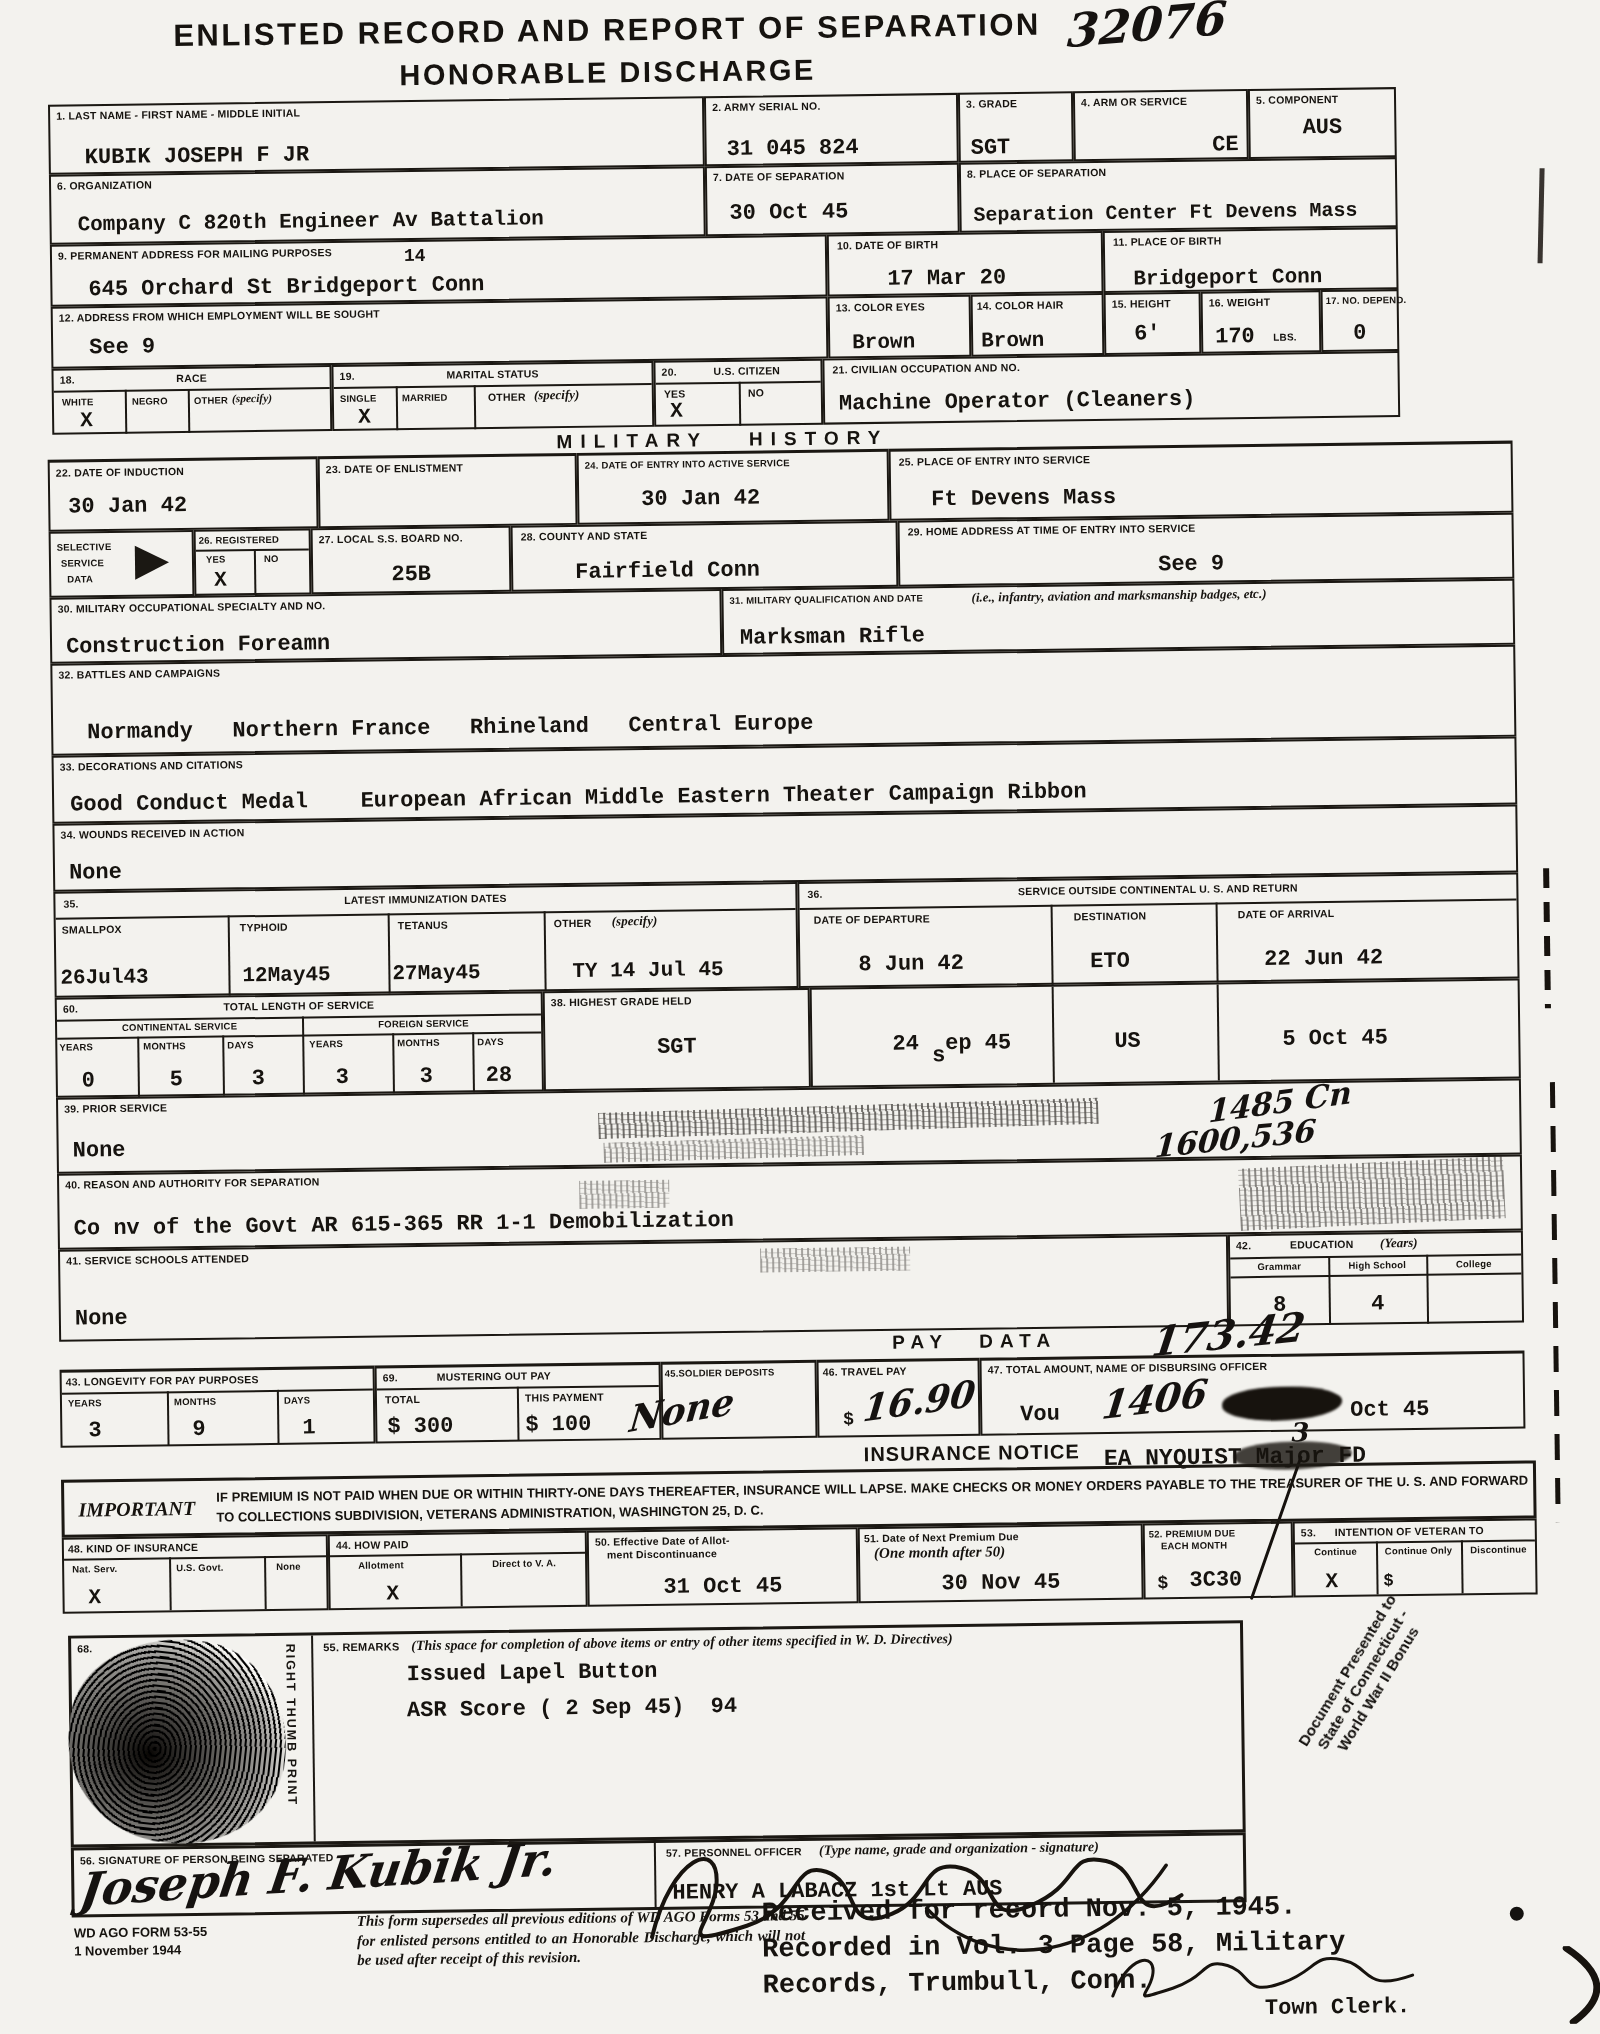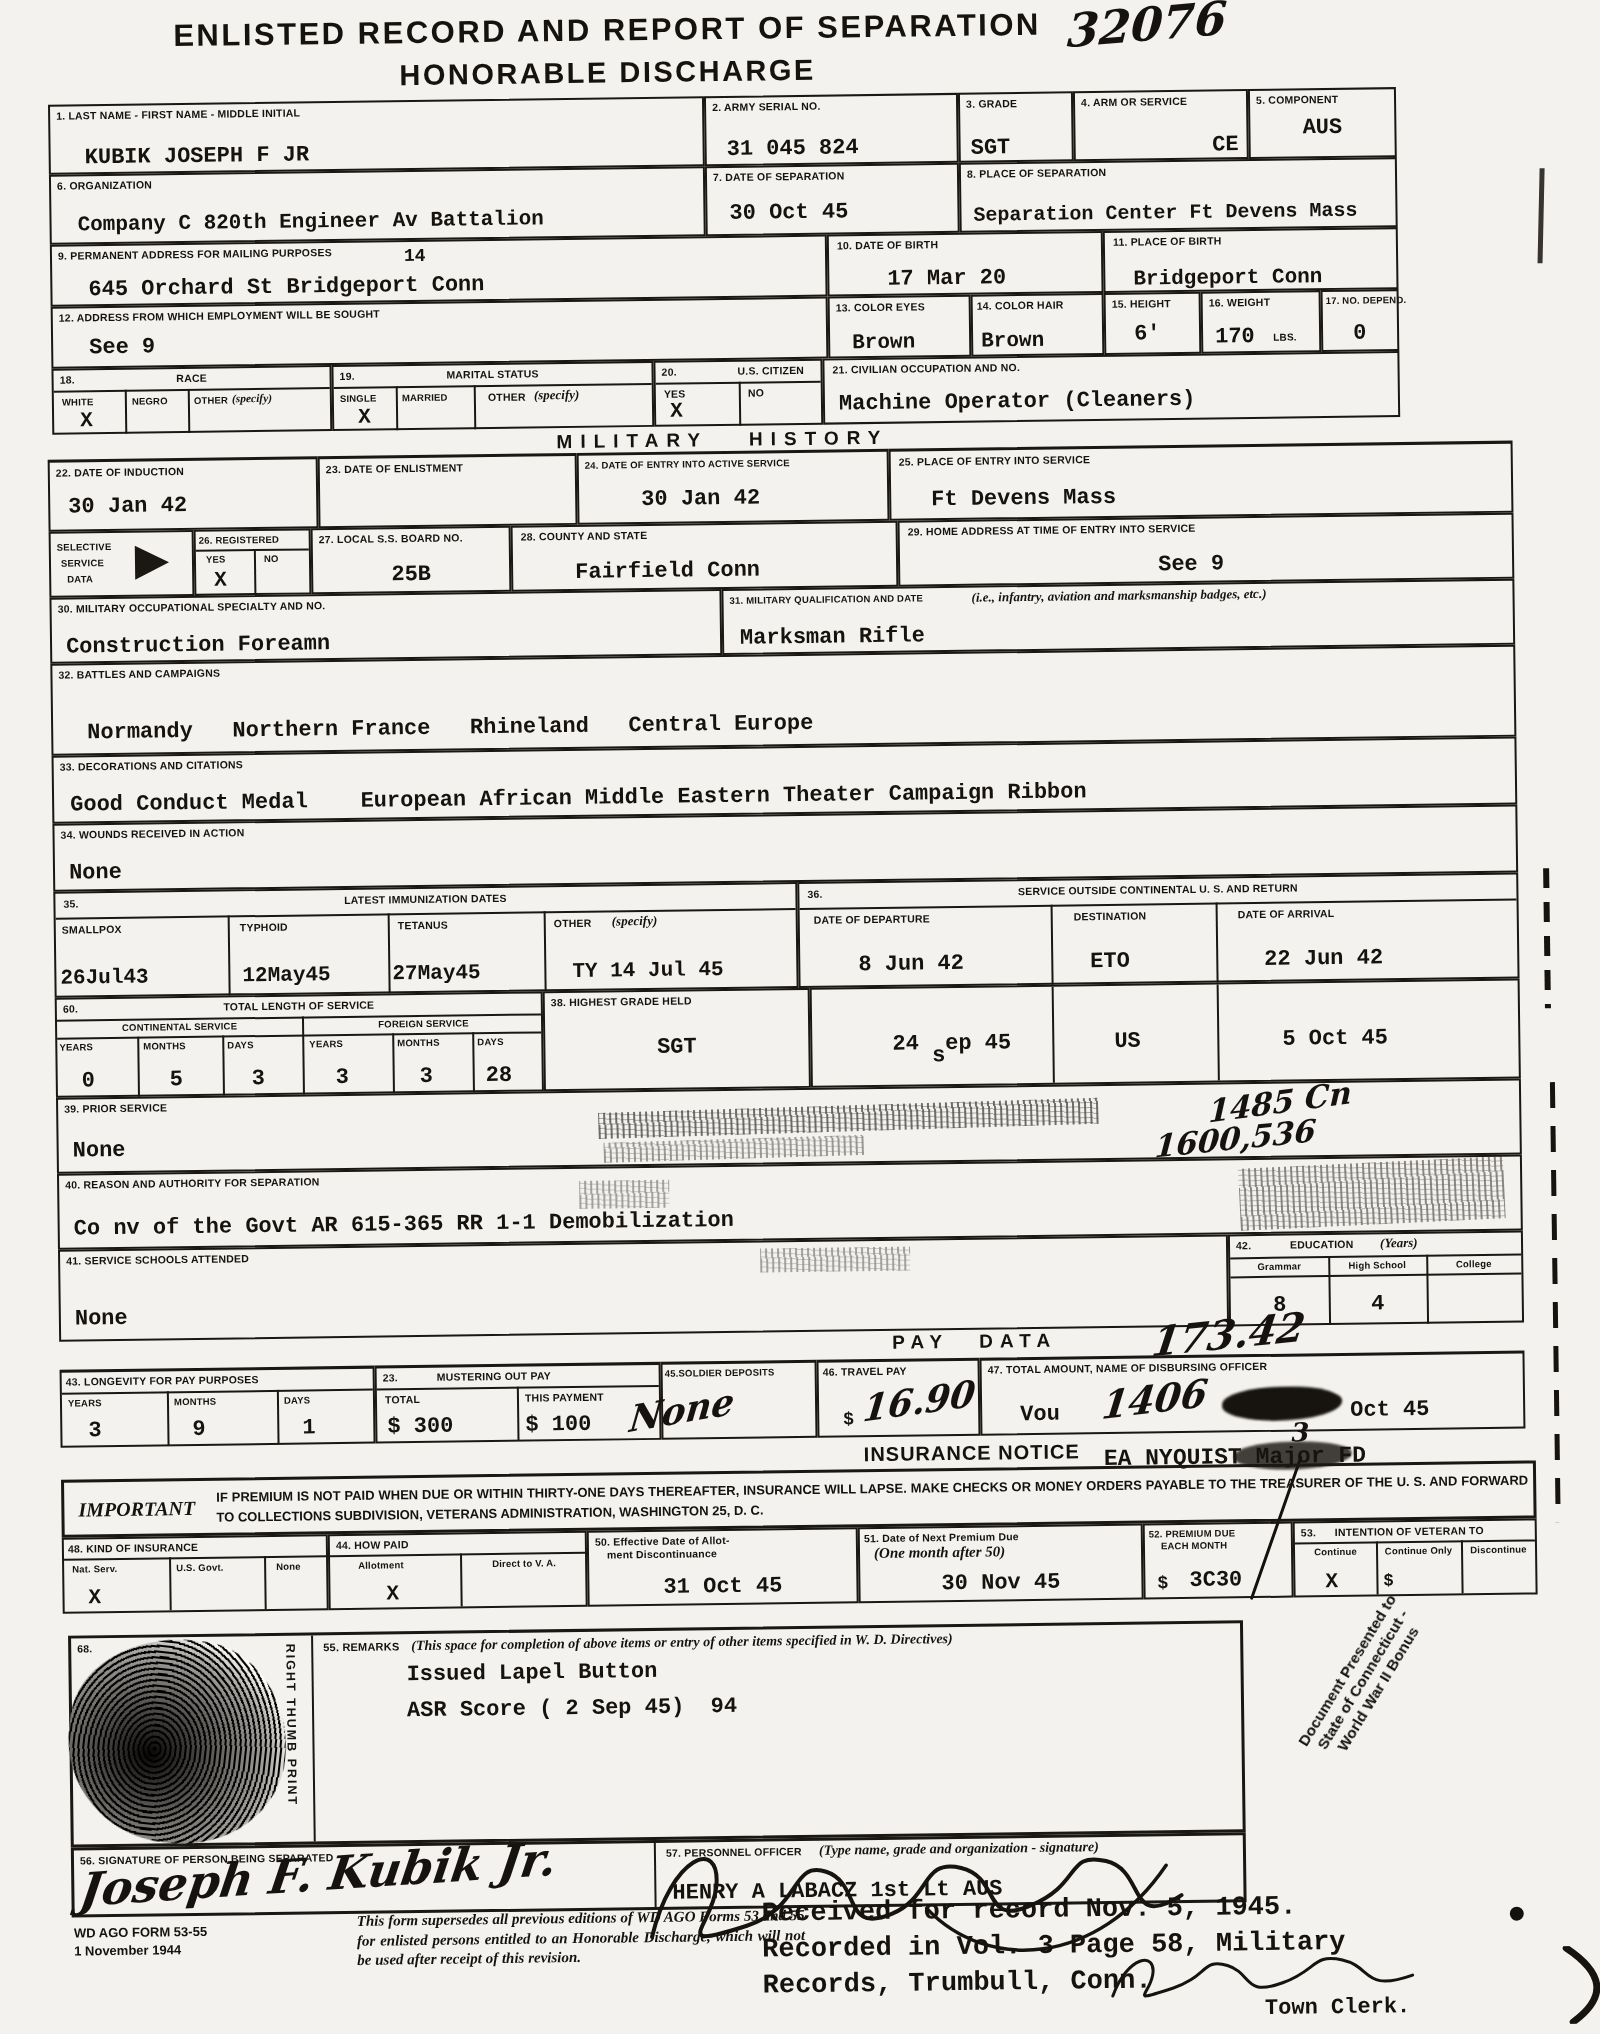--- a/index.html
+++ b/index.html
@@ -137,21 +137,21 @@
     <div class="vd" style="left:62px;top:20px;height:44px;"></div>
     <div class="vd" style="left:140px;top:20px;height:44px;"></div>
     <span class="lbl sm9" style="left:6px;top:26px;">SINGLE</span>
     <span class="lbl sm9" style="left:68px;top:26px;">MARRIED</span>
     <span class="lbl" style="left:154px;top:26px;">OTHER</span>
     <span class="it" style="position:absolute;left:200px;top:23px;font-size:13px;">(specify)</span>
     <span class="xmark" style="left:24px;bottom:0px;">X</span>
   </div>
   <div class="b" style="left:662px;top:359px;width:169px;height:66px;">
     <span class="lbl" style="left:6px;top:3px;">20.</span>
-    <span class="lbl" style="left:54px;top:3px;padding-left:28px;">U.S. CITIZEN</span>
+    <span class="lbl" style="left:30px;top:3px;padding-left:28px;">U.S. CITIZEN</span>
     <div class="hd" style="left:0;top:20px;width:100%;"></div>
     <div class="vd" style="left:83px;top:20px;height:44px;"></div>
     <span class="lbl" style="left:8px;top:25px;">YES</span>
     <span class="lbl" style="left:92px;top:25px;">NO</span>
     <span class="xmark" style="left:14px;bottom:2px;">X</span>
   </div>
   <div class="b" style="left:831px;top:359px;width:577px;height:66px;">
     <span class="lbl" style="left:8px;top:3px;">21. CIVILIAN OCCUPATION AND NO.</span>
     <span class="tw tw2" style="left:14px;bottom:6px;">Machine Operator (Cleaners)</span>
   </div>
@@ -339,21 +339,21 @@
     <div class="vd" style="left:105px;top:20px;height:54px;"></div>
     <div class="vd" style="left:215px;top:20px;height:54px;"></div>
     <span class="lbl sm9" style="left:6px;top:25px;">YEARS</span>
     <span class="lbl sm9" style="left:112px;top:25px;">MONTHS</span>
     <span class="lbl sm9" style="left:222px;top:25px;">DAYS</span>
     <span class="tw tw2" style="left:26px;bottom:2px;">3</span>
     <span class="tw tw2" style="left:130px;bottom:2px;">9</span>
     <span class="tw tw2" style="left:240px;bottom:2px;">1</span>
   </div>
   <div class="b" style="left:370px;top:1360px;width:286px;height:78px;border-top-width:3px;">
-    <span class="lbl" style="left:6px;top:3px;">23.</span>
+    <span class="lbl" style="left:6px;top:3px;">69.</span>
     <span class="lbl" style="left:60px;top:3px;">MUSTERING OUT PAY</span>
     <div class="hd" style="left:0;top:20px;width:100%;"></div>
     <div class="vd" style="left:140px;top:20px;height:54px;"></div>
     <span class="lbl" style="left:8px;top:25px;">TOTAL</span>
     <span class="lbl" style="left:148px;top:25px;">THIS PAYMENT</span>
     <span class="tw tw2" style="left:10px;bottom:2px;">$ 300</span>
     <span class="tw tw2" style="left:148px;bottom:2px;">$ 100</span>
   </div>
   <div class="b" style="left:656px;top:1360px;width:156px;height:78px;border-top-width:3px;">
     <span class="lbl sm9" style="left:2px;top:3px;">45.SOLDIER DEPOSITS</span>

